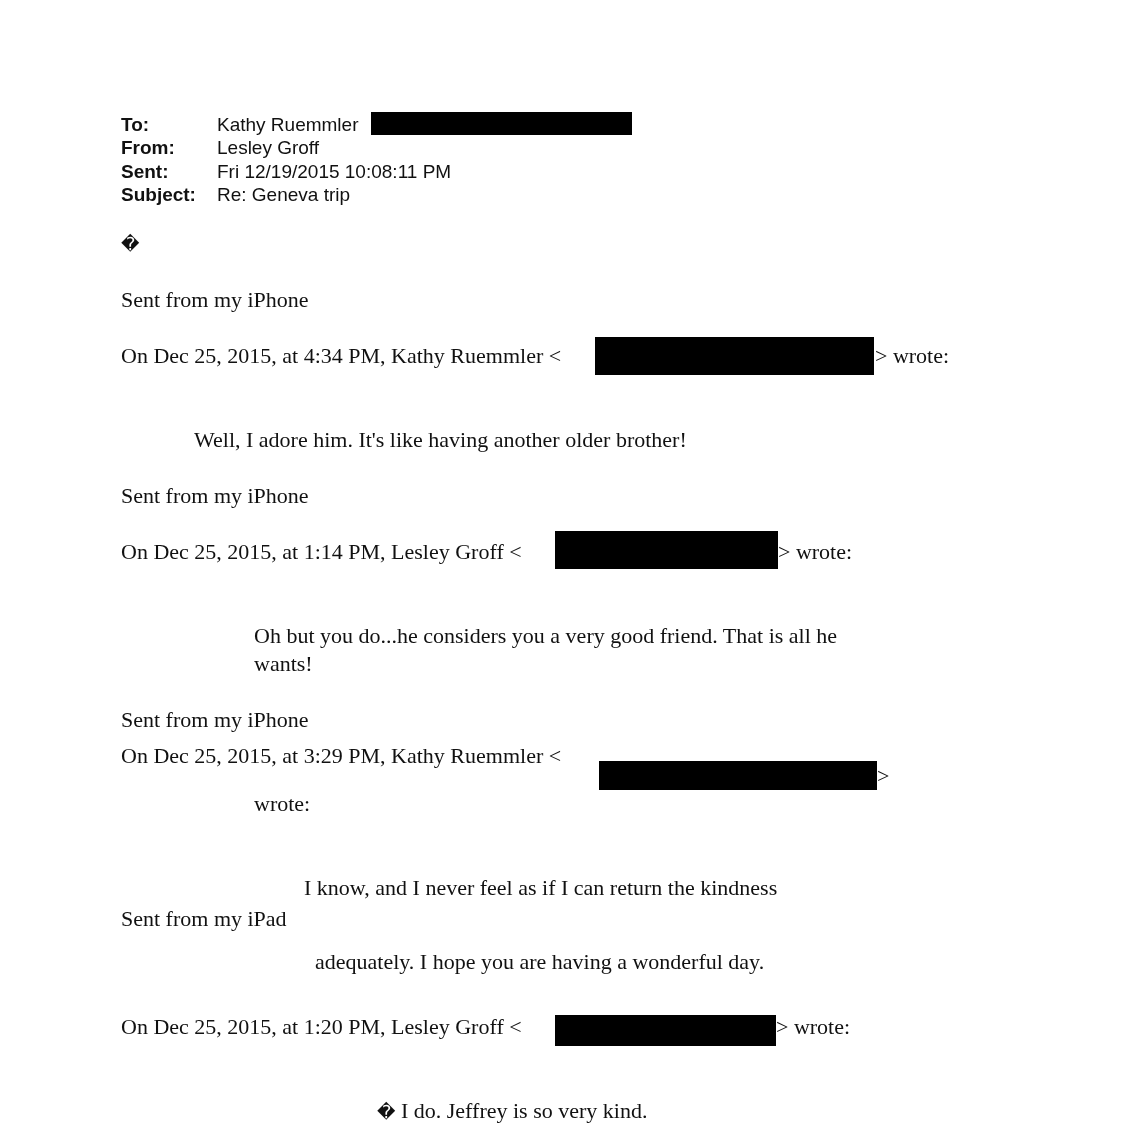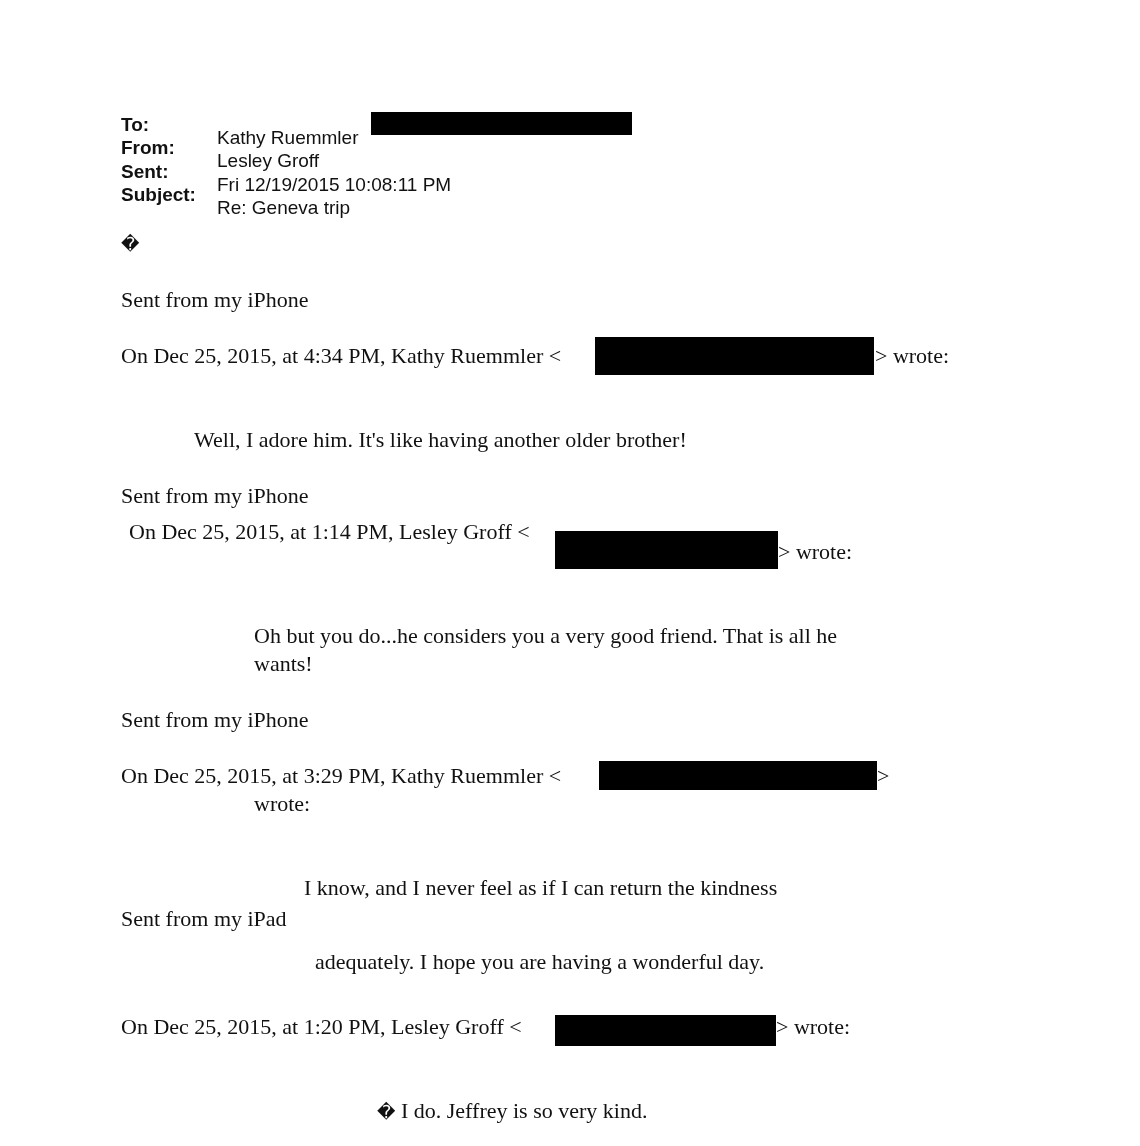--- a/index.html
+++ b/index.html
@@ -1,19 +1,19 @@
 <!DOCTYPE html>
 <html><head>
 <meta charset="utf-8">
 <style>
   html, body { margin: 0; padding: 0; background: #ffffff; }
   body { width: 1140px; height: 1146px; position: relative; overflow: hidden; color: #111; }
   .hdr { position: absolute; left: 121px; font-family: "Liberation Sans", sans-serif; font-size: 19px; line-height: 23px; }
   .hdr .lbl { position: absolute; left: 0; font-weight: bold; white-space: nowrap; }
-  .hdr .val { position: absolute; left: 96px; white-space: nowrap; margin-top: 13px; }
+  .hdr .val { position: absolute; left: 96px; white-space: nowrap; }
   .serif { position: absolute; font-family: "Liberation Serif", serif; font-size: 22px; line-height: 28px; white-space: nowrap; color: #111; }
   .redact { position: absolute; background: #000; }
   .glyph { font-family: "DejaVu Sans", sans-serif; font-size: 18px; }
 </style>
 </head>
 <body>
 
 <div class="hdr" style="top:113px;">
   <div class="lbl" style="top:0;">To:</div>
   <div class="val" style="top:0;">Kathy Ruemmler</div>
@@ -28,28 +28,28 @@
 
 <div class="serif glyph" style="left:121px; top:230px;">�</div>
 
 <div class="serif" style="left:121px; top:286px;">Sent from my iPhone</div>
 <div class="serif" style="left:121px; top:342px;">On Dec 25, 2015, at 4:34 PM, Kathy Ruemmler &lt;</div>
 <div class="redact" style="left:595px; top:337px; width:279px; height:38px;"></div>
 <div class="serif" style="left:875px; top:342px;">&gt; wrote:</div>
 <div class="serif" style="left:194px; top:426px;font-family:Liberation Serif, serif;">Well, I adore him.  It's like having another older brother!</div>
 
 <div class="serif" style="left:121px; top:482px;">Sent from my iPhone</div>
-<div class="serif" style="left:121px; top:518px;margin-left:8px;">On Dec 25, 2015, at 1:14 PM, Lesley Groff &lt;</div>
+<div class="serif" style="left:121px; top:538px;">On Dec 25, 2015, at 1:14 PM, Lesley Groff &lt;</div>
 <div class="redact" style="left:555px; top:531px; width:223px; height:38px;"></div>
 <div class="serif" style="left:778px; top:538px;">&gt; wrote:</div>
 <div class="serif" style="left:254px; top:622px;">Oh but you do...he considers you a very good friend. That is all he</div>
 <div class="serif" style="left:254px; top:650px;">wants!</div>
 
 <div class="serif" style="left:121px; top:706px;">Sent from my iPhone</div>
-<div class="serif" style="left:121px; top:762px;font-family:Liberation Serif, serif;">On Dec 25, 2015, at 3:29 PM, Kathy Ruemmler &lt;</div>
+<div class="serif" style="left:121px; top:742px;font-family:Liberation Serif, serif;">On Dec 25, 2015, at 3:29 PM, Kathy Ruemmler &lt;</div>
 <div class="redact" style="left:599px; top:761px; width:278px; height:29px;"></div>
 <div class="serif" style="left:877px; top:762px;">&gt;</div>
 <div class="serif" style="left:254px; top:790px;">wrote:</div>
 <div class="serif" style="left:304px; top:874px;font-family:Liberation Serif, serif;">I know, and I never feel as if I can return the kindness</div>
 <div class="serif" style="left:315px; top:948px;">adequately.  I hope you are having a wonderful day.</div>
 
 <div class="serif" style="left:121px; top:905px;">Sent from my iPad</div>
 <div class="serif" style="left:121px; top:1013px;">On Dec 25, 2015, at 1:20 PM, Lesley Groff &lt;</div>
 <div class="redact" style="left:555px; top:1015px; width:221px; height:31px;"></div>
 <div class="serif" style="left:776px; top:1013px;">&gt; wrote:</div>

